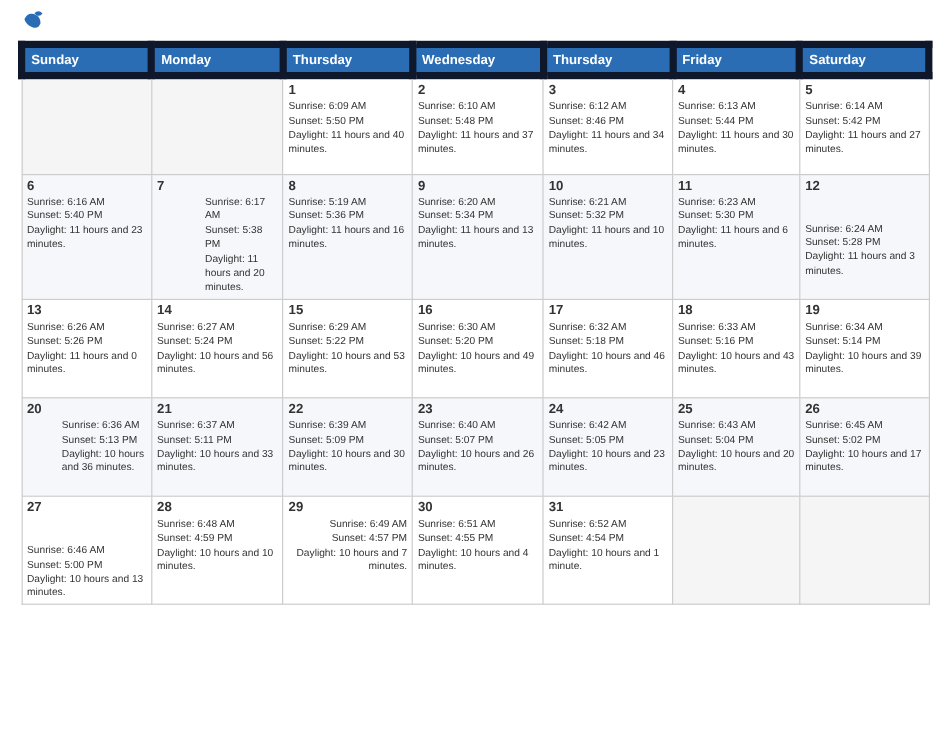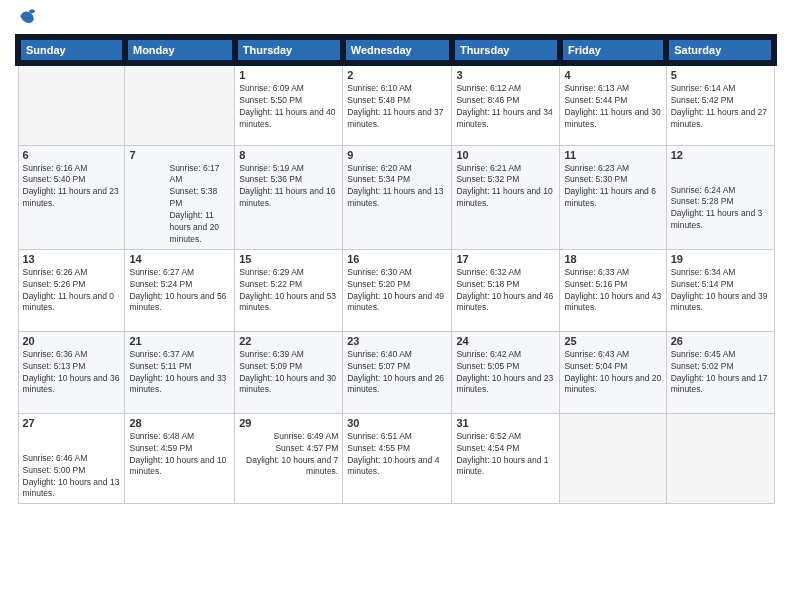--- a/index.html
+++ b/index.html
@@ -256,21 +256,21 @@
           <td>
             <span class="day-number">19</span>
             <div class="day-info" style="white-space: pre-line;">Sunrise: 6:34 AM
 Sunset: 5:14 PM
 Daylight: 10 hours and 39 minutes.</div>
           </td>
         </tr>
         <tr>
           <td>
             <span class="day-number">20</span>
-            <div class="day-info" style="white-space: pre-line;">Sunrise: 6:36 AM
+            <div class="day-info" style="white-space: pre-line; margin-left: 29px;">Sunrise: 6:36 AM
 Sunset: 5:13 PM
 Daylight: 10 hours and 36 minutes.</div>
           </td>
           <td>
             <span class="day-number">21</span>
             <div class="day-info" style="white-space: pre-line;">Sunrise: 6:37 AM
 Sunset: 5:11 PM
 Daylight: 10 hours and 33 minutes.</div>
           </td>
           <td>

